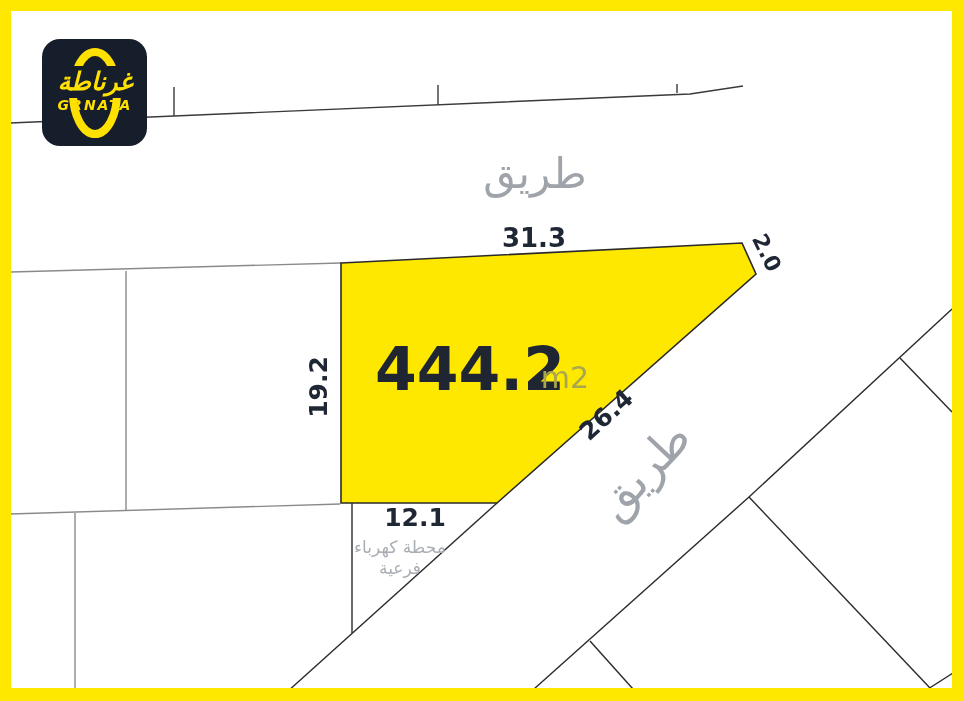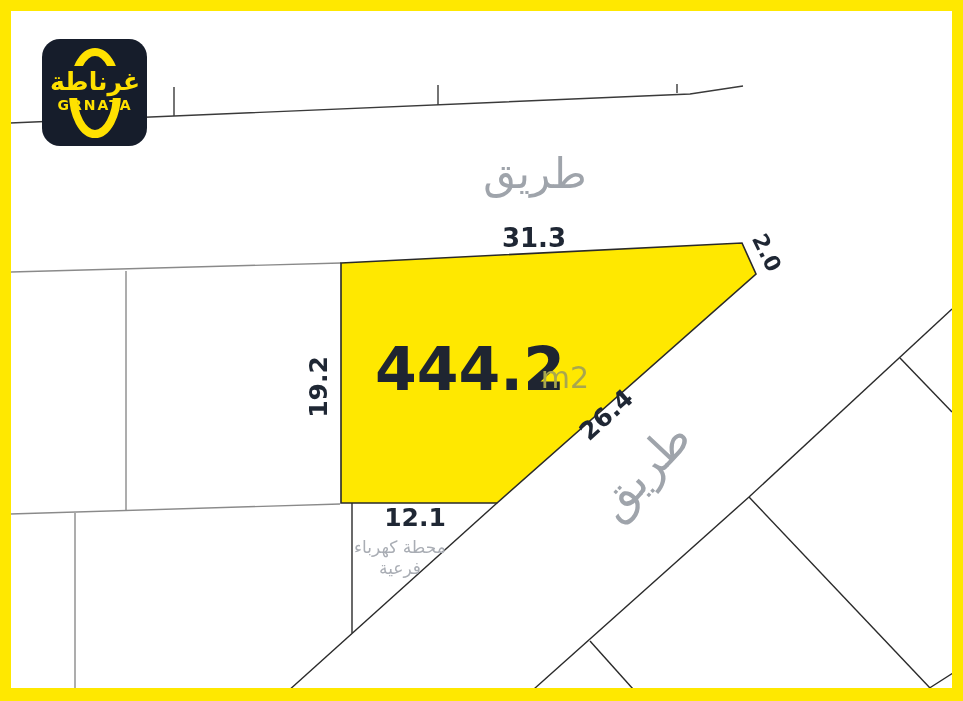--- a/index.html
+++ b/index.html
@@ -5,21 +5,21 @@
   html,body{margin:0;padding:0;}
   body{
     width:963px;height:701px;position:relative;overflow:hidden;
     background:#ffffff;
     font-family:"DejaVu Sans","Liberation Sans",sans-serif;
   }
   svg text{user-select:none;}
   .map-svg{position:absolute;left:0;top:0;}
   .logo{
     position:absolute;left:42px;top:39px;width:105px;height:107px;
-    background:#161d2b;border-radius:18px;z-index:5;
+    background:#161d2b;border-radius:18px;z-index:5;font-style:italic;
   }
   .dim-label{fill:#1f2734;font-weight:600;}
   .gray-label{fill:#9fa4ab;}
 </style>
 </head>
 <body>
 
 <svg class="map-svg" width="963" height="701" viewBox="0 0 963 701">
 
   <rect x="0" y="0" width="963" height="701" fill="#ffffff"></rect>

